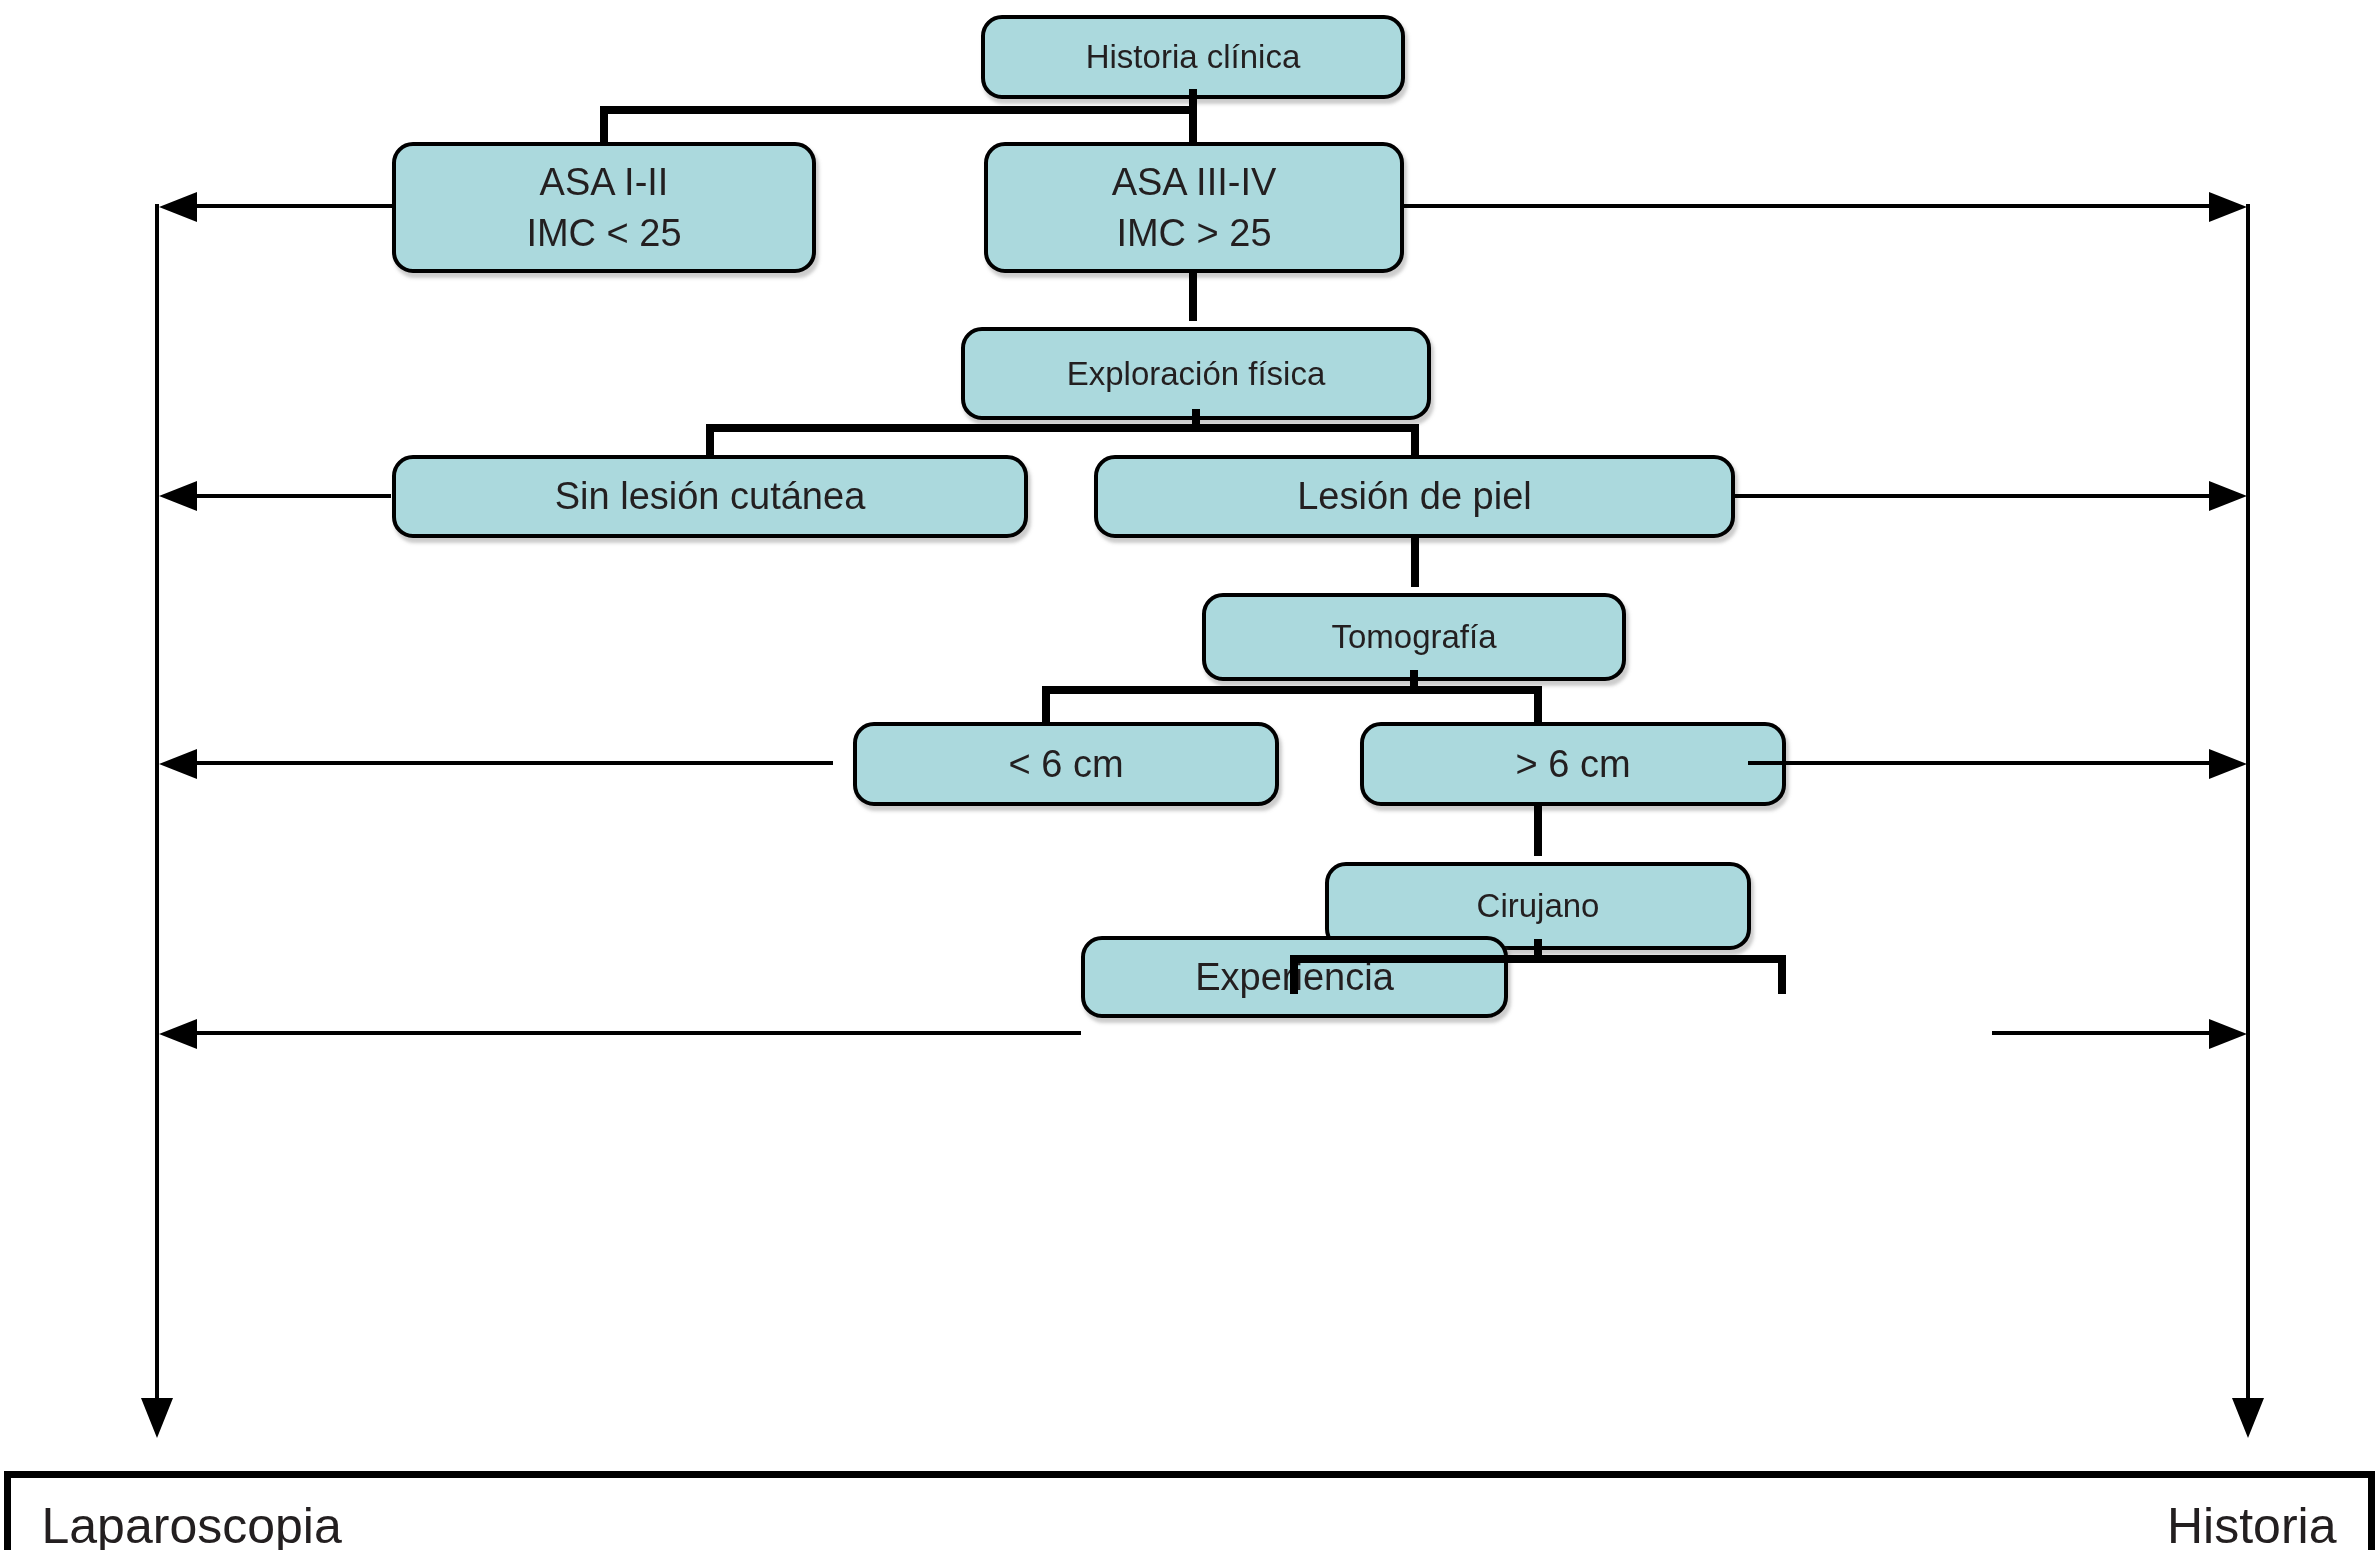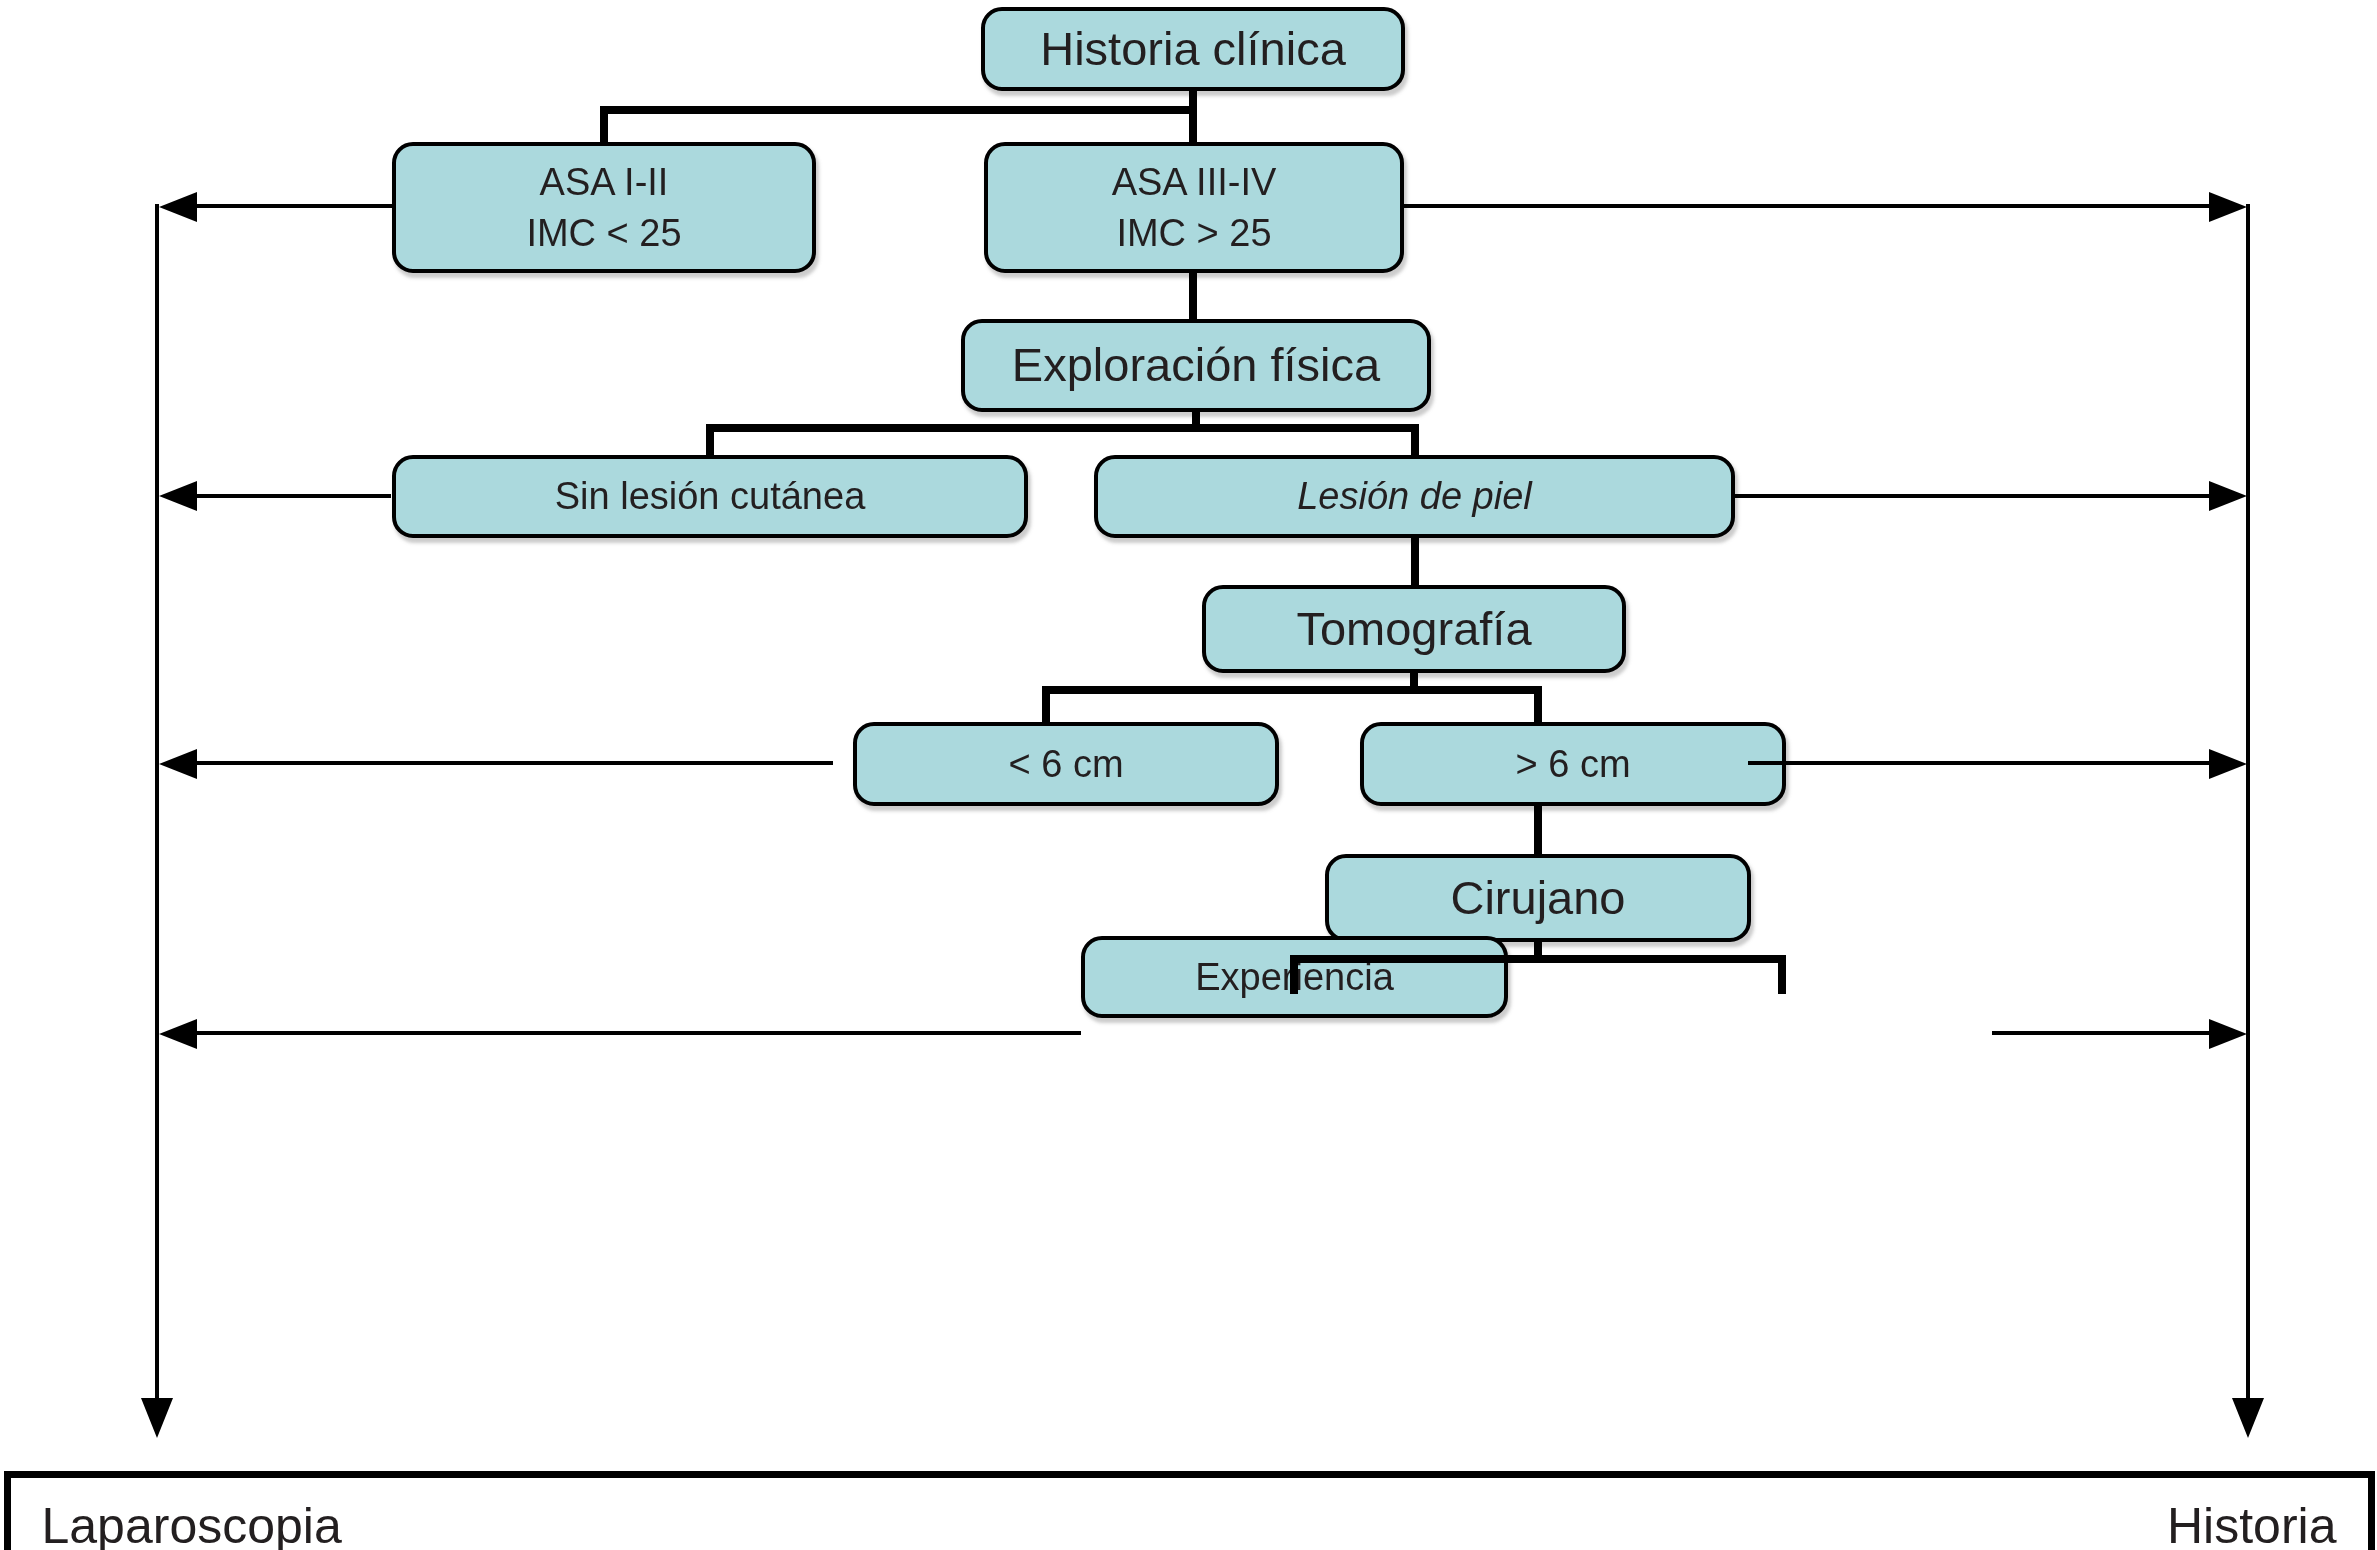--- a/index.html
+++ b/index.html
@@ -23,21 +23,21 @@
     box-sizing:border-box;
     background:var(--node-fill);
     border:4.4px solid var(--node-border);
     border-radius:21px;
     display:flex;align-items:center;justify-content:center;
     text-align:center;
     white-space:pre-line;
     line-height:1.32;
     box-shadow:2.6px 4.4px 3.5px rgba(110,110,110,0.35);
   }
-  .f-lg{font-size:47px;}
+  .f-lg{font-size:33px;margin-top:8px;}
   .f-md{font-size:38px;border-radius:21px;}
   .ln{position:absolute;background:var(--line);}
   .ah{position:absolute;width:0;height:0;}
   .ah-left{border-top:15px solid transparent;border-bottom:15px solid transparent;border-right:38px solid var(--line);}
   .ah-right{border-top:15px solid transparent;border-bottom:15px solid transparent;border-left:38px solid var(--line);}
   .ah-down{border-left:16.5px solid transparent;border-right:16.5px solid transparent;border-top:40px solid var(--line);}
   #outcome-bar{
     position:absolute;
     left:3.5px;top:1438px;width:2371px;height:110px;
     box-sizing:border-box;
@@ -59,21 +59,21 @@
   <div class="node f-md" style="left:392px;top:142px;width:424px;height:131px;">ASA I-II
 IMC &lt; 25</div>
 
   <div class="node f-md" style="left:984px;top:142px;width:420px;height:131px;">ASA III-IV
 IMC &gt; 25</div>
 
   <div class="node f-lg" style="left:961px;top:319px;width:470px;height:93px;">Exploración física</div>
 
   <div class="node f-md" style="left:392px;top:455px;width:636px;height:83px;">Sin lesión cutánea</div>
 
-  <div class="node f-md" style="left:1094px;top:455px;width:641px;height:83px;font-style:italic;">Lesión de piel</div>
+  <div class="node f-md" style="left:1094px;top:455px;width:641px;height:83px;">Lesión de piel</div>
 
   <div class="node f-lg" style="left:1202px;top:585px;width:424px;height:88px;">Tomografía</div>
 
   <div class="node f-md" style="left:833px;top:722px;width:426px;height:84px;margin-left:20px;">&lt; 6 cm</div>
 
   <div class="node f-md" style="left:1360px;top:722px;width:426px;height:84px;">&gt; 6 cm</div>
 
   <div class="node f-lg" style="left:1325px;top:854px;width:426px;height:88px;">Cirujano</div>
 
   <div class="node f-md" style="left:1081px;top:936px;width:427px;height:82px;">Experiencia</div>

